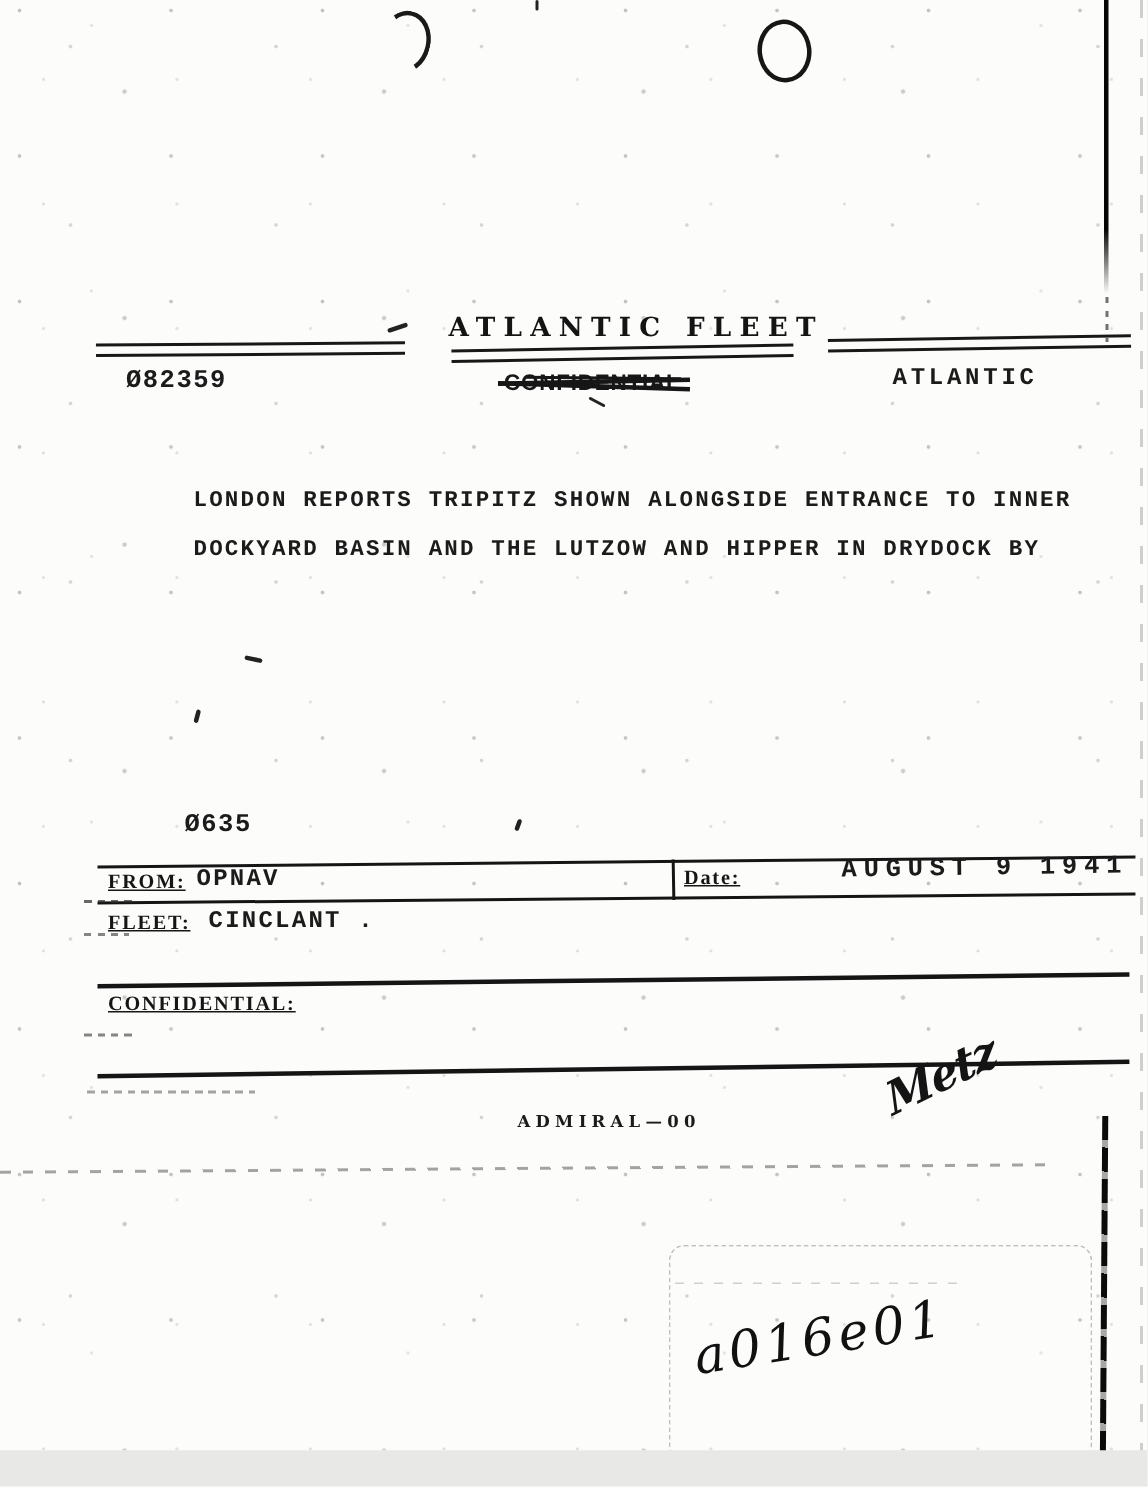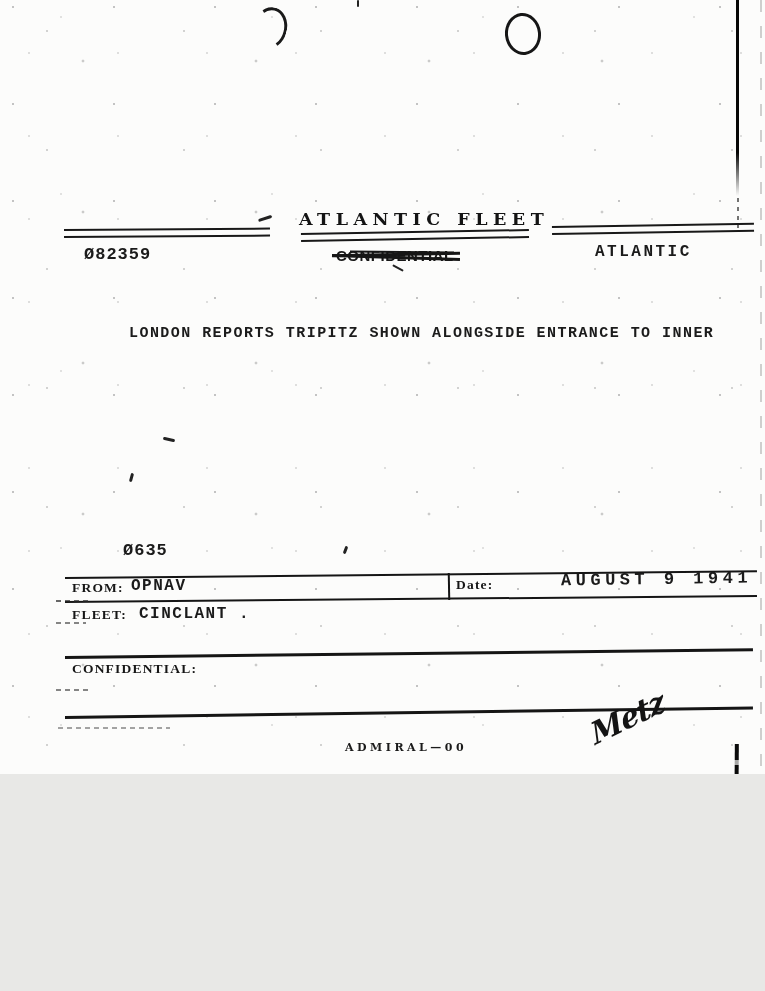--- a/index.html
+++ b/index.html
@@ -1,34 +1,34 @@
 <!DOCTYPE html>
 <html><head>
 <meta charset="utf-8">
 <style>
   html,body { margin:0; padding:0; background:#e8e8e6; }
   .page {
-    position:relative; width:765px; height:774px;
+    position:relative; width:765px; height:967px;
     background:#fcfcfb; overflow:hidden;
     font-family:"Liberation Sans", sans-serif; color:#1b1b1b;
   }
   
   .speckles {
     position:absolute; inset:0; pointer-events:none; opacity:.75;
     background-image:
       radial-gradient(circle at 13px 7px,  rgba(0,0,0,.30) 1px,   transparent 1.5px),
       radial-gradient(circle at 47px 31px, rgba(0,0,0,.22) 1px,   transparent 1.4px),
       radial-gradient(circle at 83px 61px, rgba(0,0,0,.26) 1.2px, transparent 1.7px),
       radial-gradient(circle at 29px 53px, rgba(0,0,0,.16) .8px,  transparent 1.2px),
       radial-gradient(circle at 61px 17px, rgba(0,0,0,.14) .8px,  transparent 1.3px);
     background-size: 101px 97px, 137px 119px, 173px 151px, 89px 83px, 211px 177px;
   }
   .t { position:absolute; white-space:nowrap; }
   .mono { font-family:"Liberation Mono","DejaVu Sans Mono",monospace; font-weight:bold; }
-  .serif { font-family:"Liberation Serif","DejaVu Serif",serif; font-weight:bold; }
+  .serif { font-family:"Liberation Serif","DejaVu Serif",serif; font-weight:bold;text-decoration:underline; }
 
   
   .hole-full {
     position:absolute; left:505px; top:13px; width:30px; height:36px;
     border:3px solid #161616; border-radius:50%; transform:rotate(-6deg);
   }
   .hole-partial {
     position:absolute; left:253px; top:7px; width:28px; height:36px;
     border:3px solid transparent; border-top-color:#1a1a1a; border-right-color:#1a1a1a;
     border-radius:50%; transform:rotate(14deg);
@@ -169,20 +169,21 @@
   <div class="t classification">
     <span>CONFIDENTIAL</span>
     <i class="strike s1"></i>
     <i class="strike s2"></i>
     <i class="strike s3"></i>
   </div>
   <div class="t mono precedence">ATLANTIC</div>
 
   <div class="t mono message">
     <div class="line1">LONDON REPORTS TRIPITZ SHOWN ALONGSIDE ENTRANCE TO INNER</div>
+    <div class="line2">DOCKYARD BASIN AND THE LUTZOW AND HIPPER IN DRYDOCK BY</div>
   </div>
 
   <div class="t mono timegroup">Ø635</div>
 
   <div class="fline lineA"></div>
   <div class="fline divider"></div>
   <div class="fline lineB"></div>
   <div class="fline lineC"></div>
   <div class="fline lineD"></div>
 

